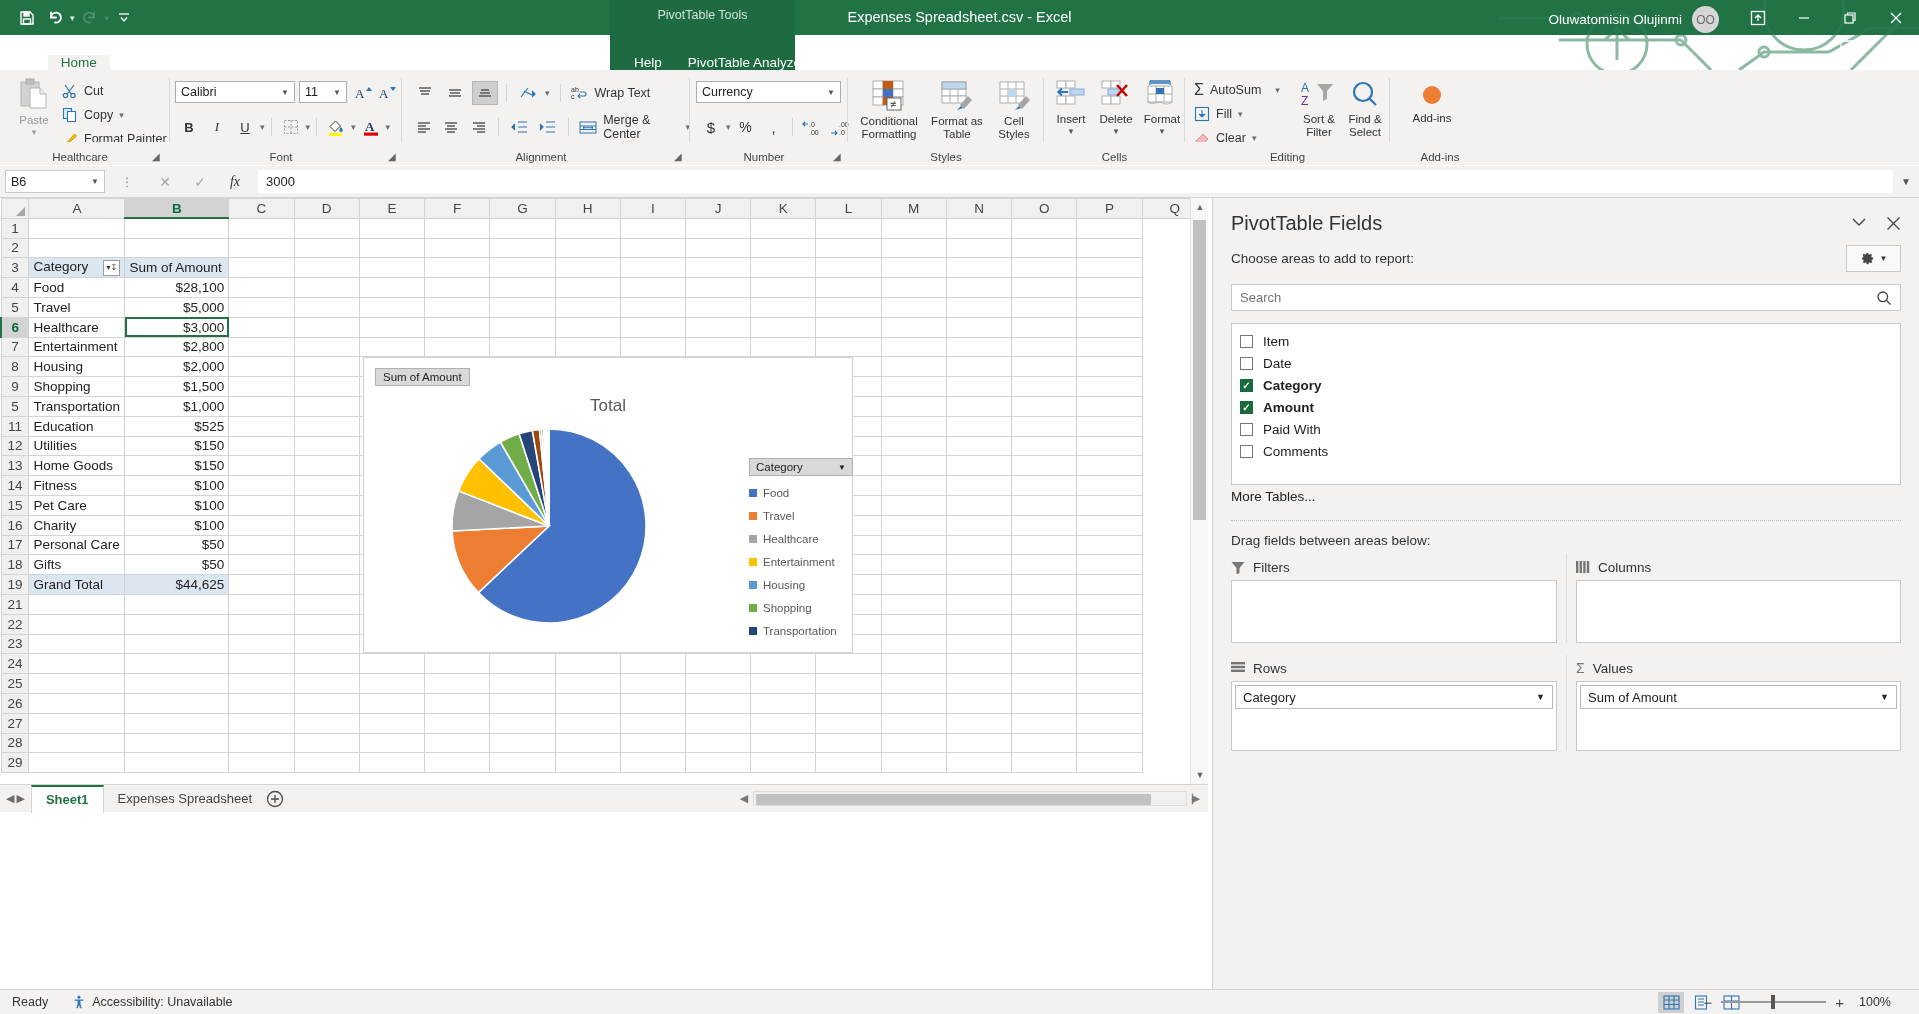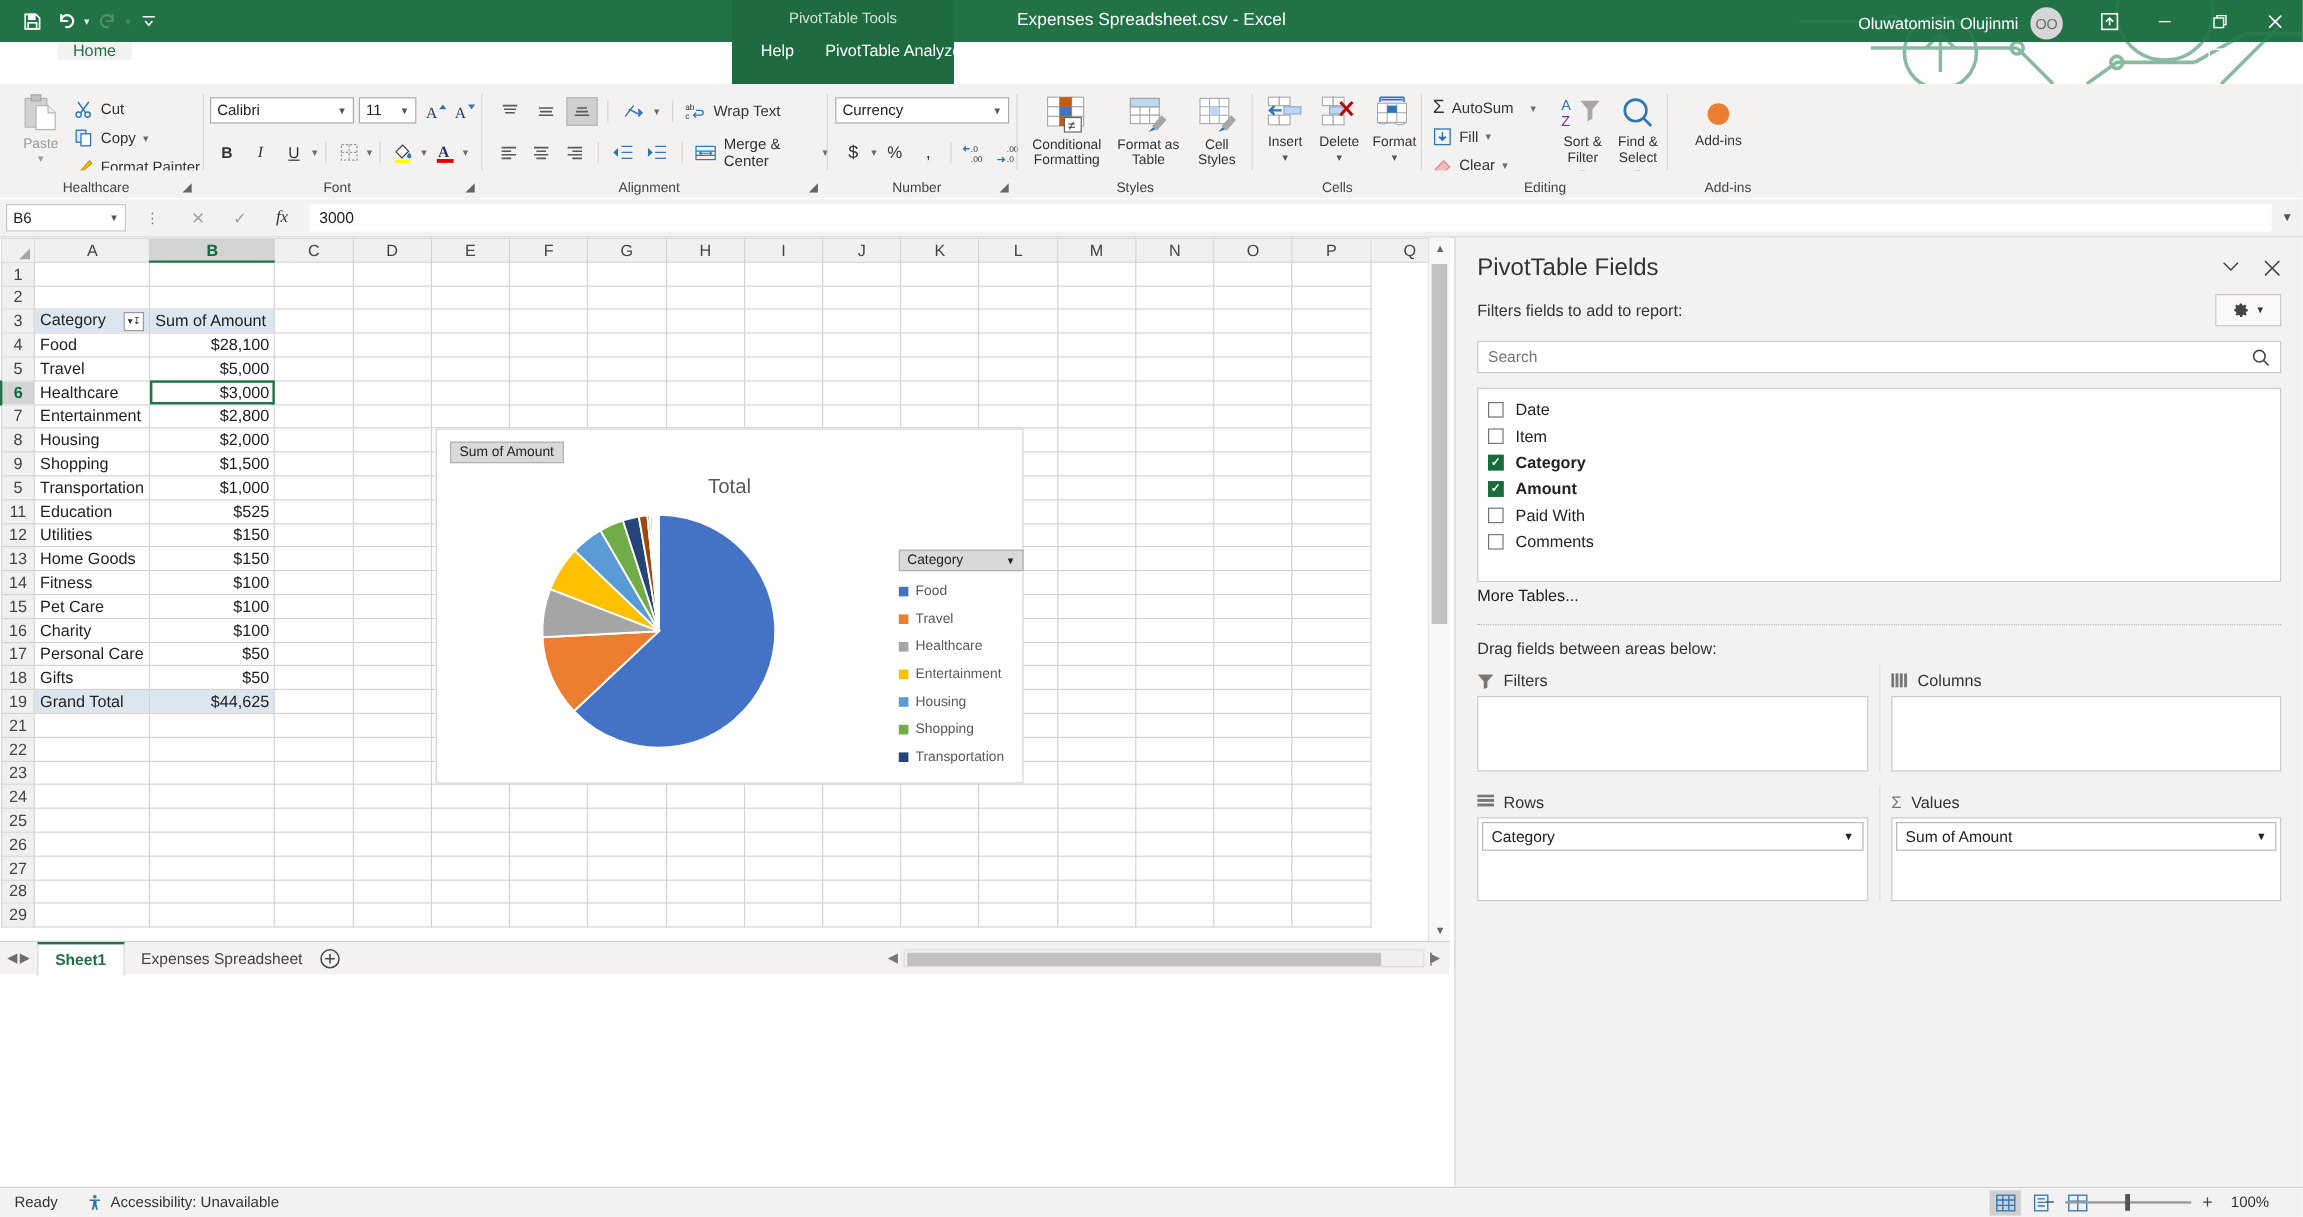--- a/index.html
+++ b/index.html
@@ -43,21 +43,21 @@
     display:flex; align-items:center; justify-content:center; font-size:12px;
   }
   .wbtns{ position:absolute; right:0; top:0; display:flex; height:35px; }
   .wbtn{ width:46px; height:35px; display:flex; align-items:center; justify-content:center;
          color:#fff; font-size:15px; cursor:pointer; }
   .ribbonbtn{ position:absolute; right:60px; top:39px; color:#fff; cursor:pointer; }
 
   
   .tabs{
     position:absolute; left:0; top:35px; width:1919px; height:35px;
-    display:flex; align-items:flex-start; z-index:2;
+    display:flex; align-items:flex-end; z-index:2;
   }
   .tab{
     padding:0 13px; display:flex; align-items:center; color:#fff; font-size:13.5px;
     cursor:pointer; white-space:nowrap;
   }
   .tab.active{ background:#f3f2f1; color:#217346; }
   .tellme{
     display:flex; align-items:center; gap:8px; color:#fff; padding:0 12px; cursor:pointer;
     font-size:13.5px;
   }
@@ -1440,21 +1440,21 @@
           </svg>
       </span>
       <span>
         <svg width="15" height="15" viewBox="0 0 15 15" stroke="#444" stroke-width="1.3">
             <path d="M1.5 1.5l12 12M13.5 1.5l-12 12"></path>
           </svg>
       </span>
     </div>
   </div>
   <div class="pane-sub">
-    <div class="pane-sub-t">Filters fields to add to report:</div>
+    <div class="pane-sub-t">Choose areas to add to report:</div>
     <div class="gearbox">
       <span>
         <svg width="15" height="15" viewBox="0 0 16 16" fill="#444">
             <path d="M8 5.2A2.8 2.8 0 1 0 8 10.8 2.8 2.8 0 0 0 8 5.2zm0 4.3A1.5 1.5 0 1 1 8 6.5a1.5 1.5 0 0 1 0 3z"></path>
             <path d="M14 8.9v-1.8l-1.6-.3a4.6 4.6 0 0 0-.5-1.2l.9-1.3-1.3-1.3-1.3.9a4.6 4.6 0 0 0-1.2-.5L8.7 2H6.9l-.3 1.4a4.6 4.6 0 0 0-1.2.5l-1.3-.9-1.3 1.3.9 1.3a4.6 4.6 0 0 0-.5 1.2L2 7.1v1.8l1.5.3c.1.4.3.8.5 1.2l-.9 1.3 1.3 1.3 1.3-.9c.4.2.8.4 1.2.5l.3 1.4h1.8l.3-1.4c.4-.1.8-.3 1.2-.5l1.3.9 1.3-1.3-.9-1.3c.2-.4.4-.8.5-1.2z"></path>
           </svg>
       </span>
       <span style="font-size:8px;color:#333">▼</span>
     </div>
   </div>
@@ -1463,25 +1463,25 @@
     <span>
       <svg width="16" height="16" viewBox="0 0 16 16" fill="none" stroke="#444" stroke-width="1.3">
           <circle cx="6.8" cy="6.8" r="4.8"></circle>
           <path d="M10.4 10.4L14.5 14.5"></path>
         </svg>
     </span>
   </div>
   <div class="fieldlist" id="field-list">
       <div class="fitem">
         <span class="cbx"></span>
-        <span>Date</span>
+        <span>Item</span>
       </div>
       <div class="fitem">
         <span class="cbx"></span>
-        <span>Item</span>
+        <span>Date</span>
       </div>
       <div class="fitem checked">
         <span class="cbx on">✓</span>
         <span>Category</span>
       </div>
       <div class="fitem checked">
         <span class="cbx on">✓</span>
         <span>Amount</span>
       </div>
       <div class="fitem">

